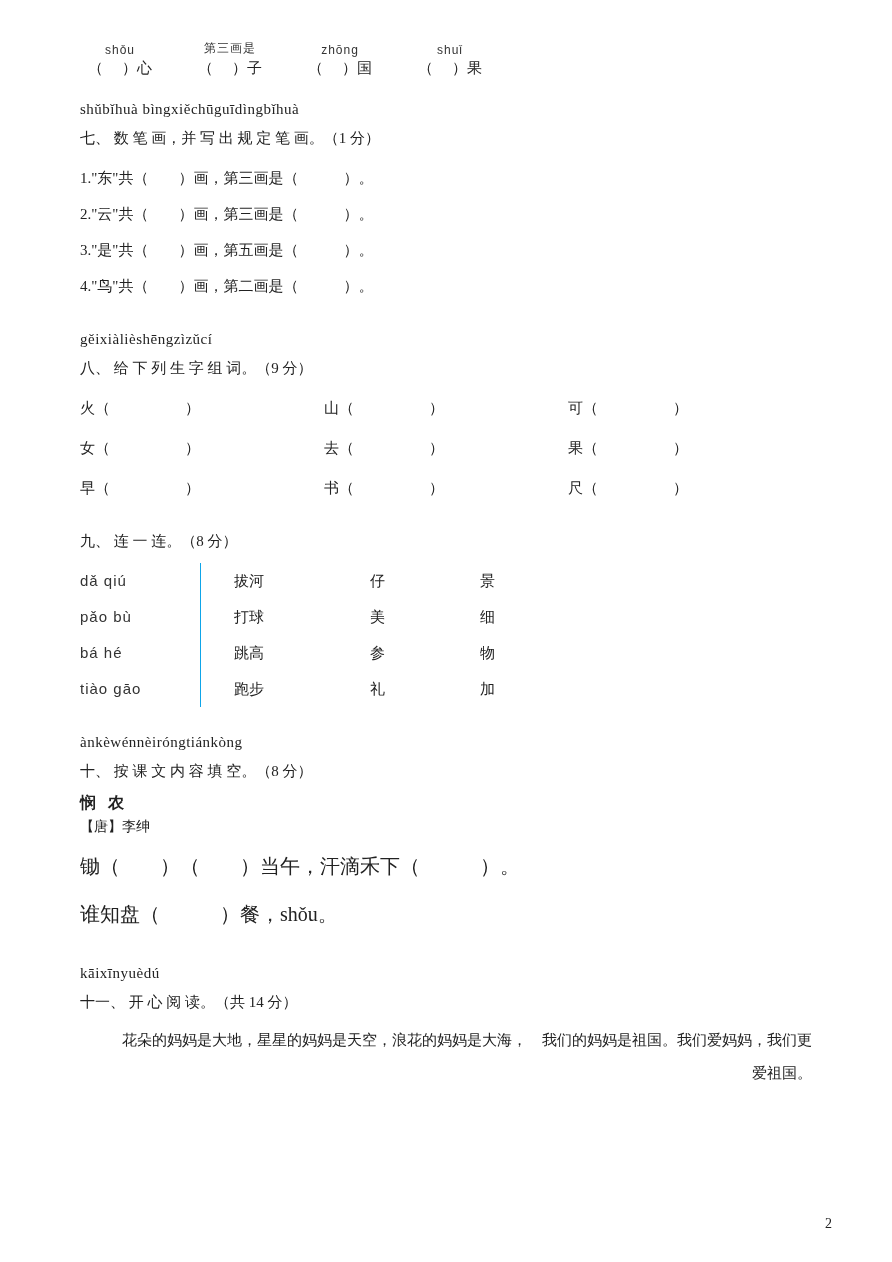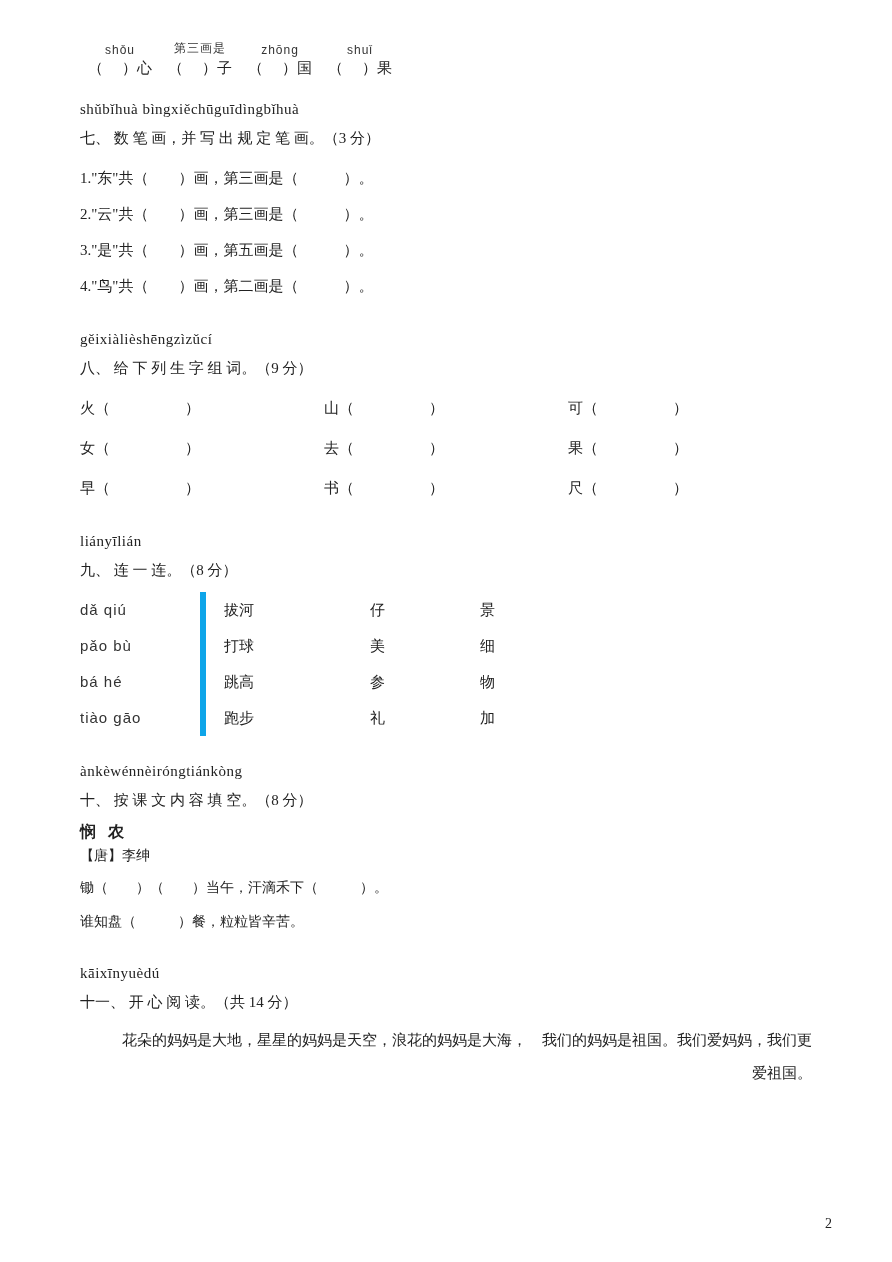--- a/index.html
+++ b/index.html
@@ -31,20 +31,21 @@
       font-size: 15px;
       letter-spacing: 0.5px;
       display: block;
       margin-bottom: 2px;
     }
     .top-section {
       display: flex;
       flex-direction: row;
       align-items: flex-end;
       margin-bottom: 18px;
+      gap: 30px;
     }
     .top-item {
       display: flex;
       flex-direction: column;
       align-items: center;
       min-width: 80px;
     }
     .top-item .py {
       font-size: 12px;
       font-family: Arial, sans-serif;
@@ -87,21 +88,21 @@
       font-size: 16px;
       font-weight: bold;
       letter-spacing: 4px;
       margin-bottom: 4px;
     }
     .poem-author {
       font-size: 14px;
       margin-bottom: 6px;
     }
     .poem-line {
-      font-size: 14px;
+      font-size: 20px;
       line-height: 2.4;
     }
     .page-num {
       position: absolute;
       bottom: 30px;
       right: 60px;
       font-size: 14px;
     }
     .reading-section {
       margin-top: 6px;
@@ -143,21 +144,21 @@
       （　<span>）果</span>
     </span>
   </div>
 </div>
 
 <div class="section stroke-section">
   <div class="section-title">
     <span class="pinyin-row">shǔbǐhuà  bìngxiěchūguīdìngbǐhuà</span>
     <span>
       <span>七、</span>
-      <span>数 笔 画，并 写 出 规 定 笔 画。（3 分）</span>
+      <span>数 笔 画，并 写 出 规 定 笔 画。（1 分）</span>
     </span>
   </div>
   <div class="item-line line">1."东"共（　　）画，第三画是（　　　）。</div>
   <div class="item-line line">2."云"共（　　）画，第三画是（　　　）。</div>
   <div class="item-line line">3."是"共（　　）画，第五画是（　　　）。</div>
   <div class="item-line line">4."鸟"共（　　）画，第二画是（　　　）。</div>
 </div>
 
 <div class="section">
   <div class="section-title">
@@ -173,34 +174,33 @@
     <div class="word-cell line">去（　　　　　）</div>
     <div class="word-cell line">果（　　　　　）</div>
     <div class="word-cell line">早（　　　　　）</div>
     <div class="word-cell line">书（　　　　　）</div>
     <div class="word-cell line">尺（　　　　　）</div>
   </div>
 </div>
 
 <div class="section">
   <div class="section-title">
-    <span class="pinyin-row">liányīlián</span>
     <span>九、</span>
     <span>连 一 连。（8 分）</span>
   </div>
   <div style="display:flex; flex-direction:row; gap:0; margin-top:4px;align-items:center;">
 
     <div style="min-width:120px;">
       <div class="lian-row pinyin">dǎ  qiú</div>
       <div class="lian-row pinyin">pǎo  bù</div>
       <div class="lian-row pinyin">bá  hé</div>
       <div class="lian-row pinyin">tiào gāo</div>
     </div>
 
-    <div style="min-width:130px; border-left:6px solid #0ea5e9; padding-left:18px;">
+    <div style="min-width:130px; border-left:1px solid #0ea5e9; padding-left:33px;">
       <div class="lian-row">拔河</div>
       <div class="lian-row">打球</div>
       <div class="lian-row">跳高</div>
       <div class="lian-row">跑步</div>
     </div>
 
     <div style="min-width:80px; margin-left:40px;">
       <div class="lian-row">仔</div>
       <div class="lian-row">美</div>
       <div class="lian-row">参</div>
@@ -218,21 +218,21 @@
 <div class="section">
   <div class="section-title">
     <span class="pinyin-row">ànkèwénnèiróngtiánkòng</span>
     <span>十、</span>
     <span>按 课 文 内 容 填 空。（8 分）</span>
   </div>
   <div class="poem-section">
     <div class="poem-title">悯 农</div>
     <div class="poem-author">【唐】李绅</div>
     <div class="poem-line">锄（　　）（　　）当午，汗滴禾下（　　　）。</div>
-    <div class="poem-line">谁知盘（　　　）餐，粒粒皆辛苦。</div>
+    <div class="poem-line">谁知盘（　　　）餐，shǒu。</div>
   </div>
 </div>
 
 <div class="section">
   <div class="section-title">
     <span class="pinyin-row">kāixīnyuèdú</span>
     <span>十一、</span>
     <span>开 心 阅 读。（共 14 分）</span>
   </div>
   <div class="reading-section">

